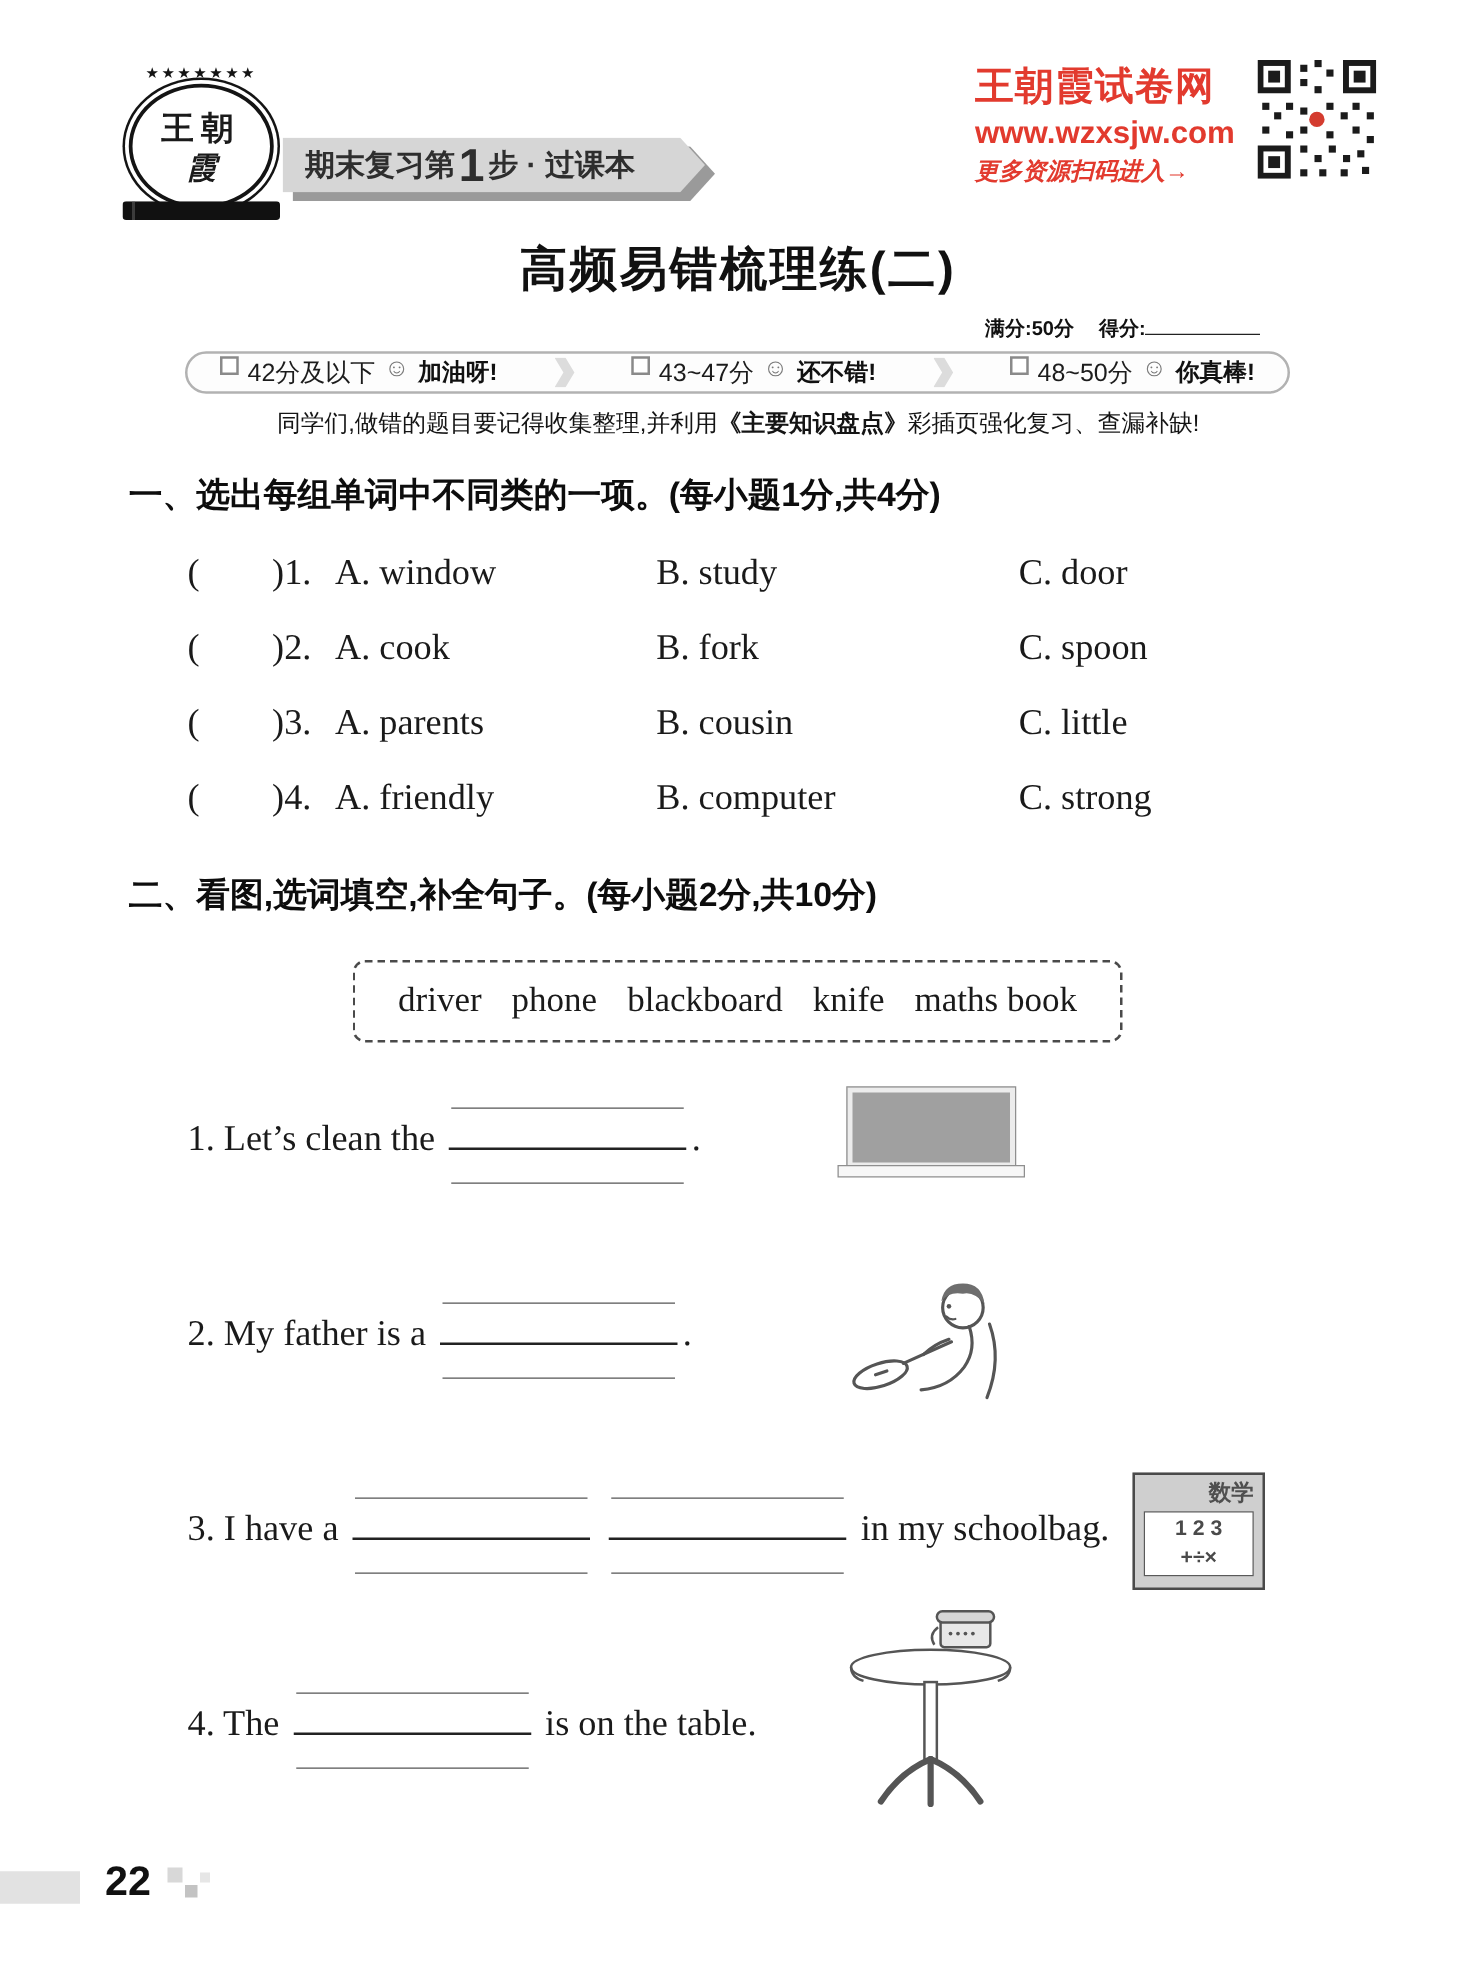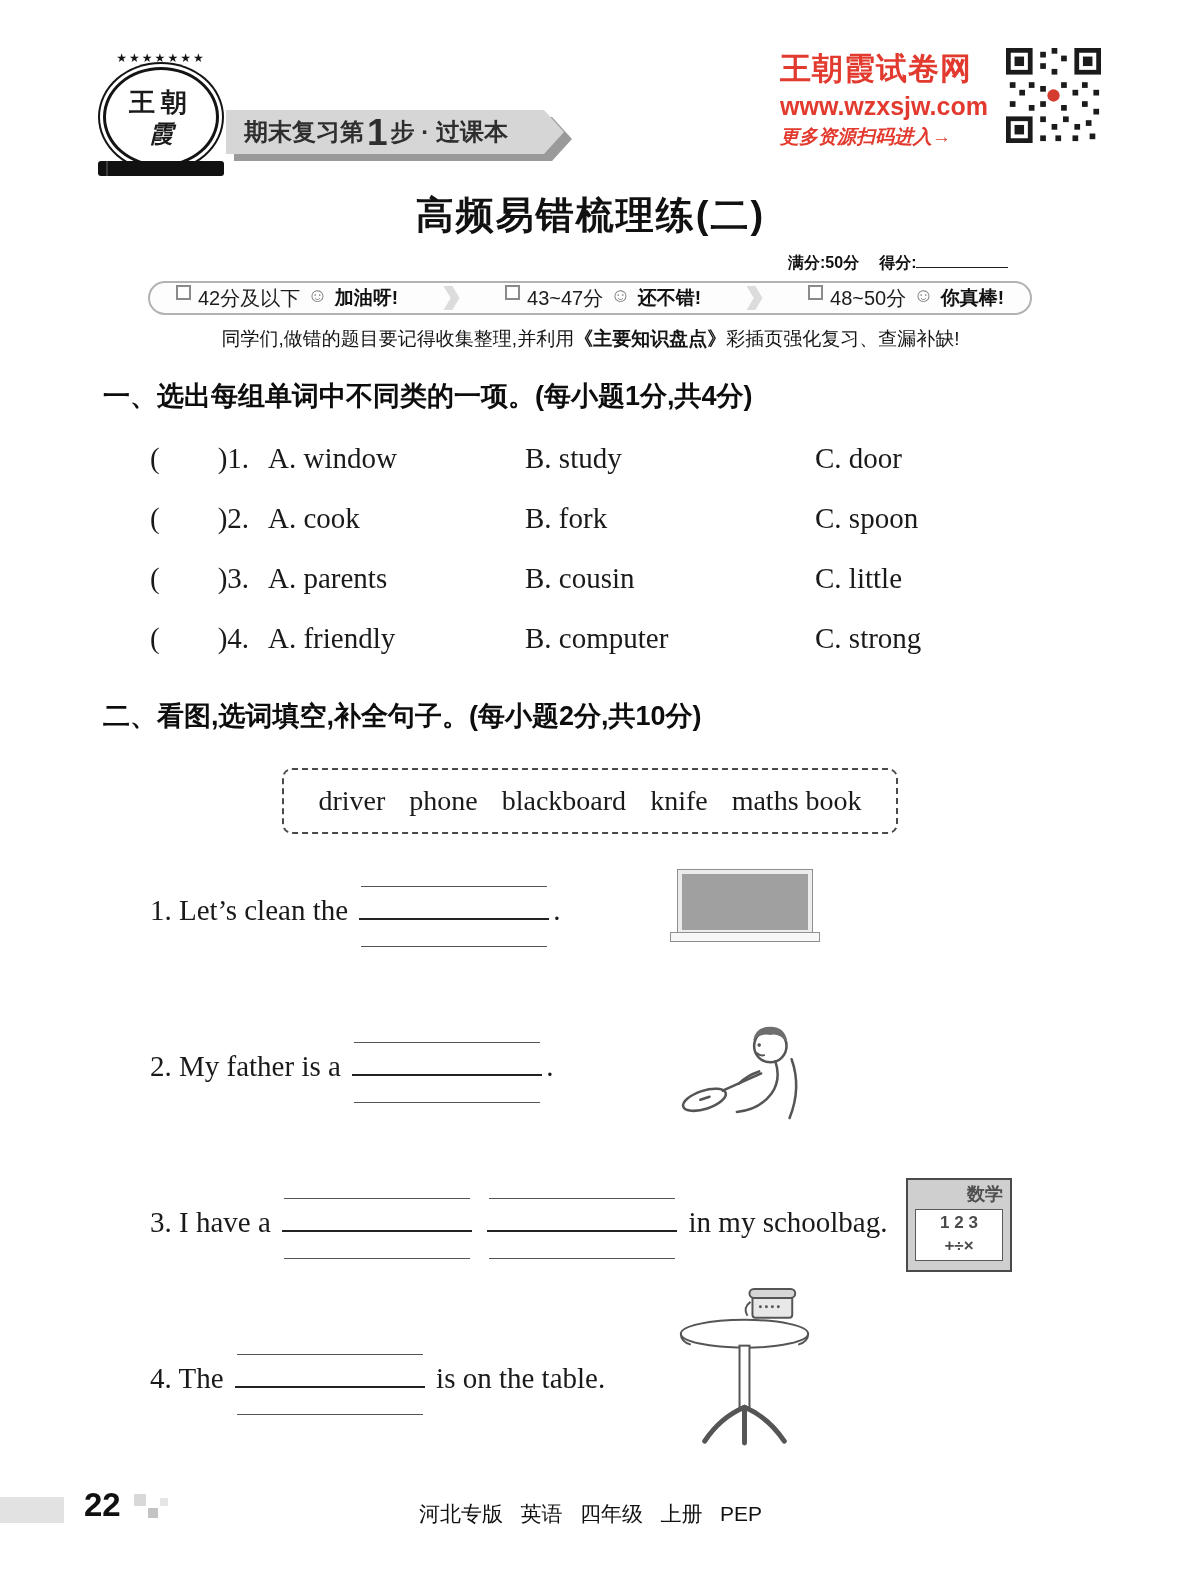--- a/index.html
+++ b/index.html
@@ -325,15 +325,14 @@
       <circle cx="100" cy="25" r="1.5"></circle>
         <circle cx="106" cy="25" r="1.5"></circle>
     </g>
   </svg>
 
   <div class="footer-bar"></div>
   <div class="page-num">22</div>
   <span class="sq sq1"></span>
   <span class="sq sq2"></span>
   <span class="sq sq3"></span>
-  <div class="edition">河北专版   英语   四年级   上册   PEP</div>
 
 </div>
 
 </body></html>

